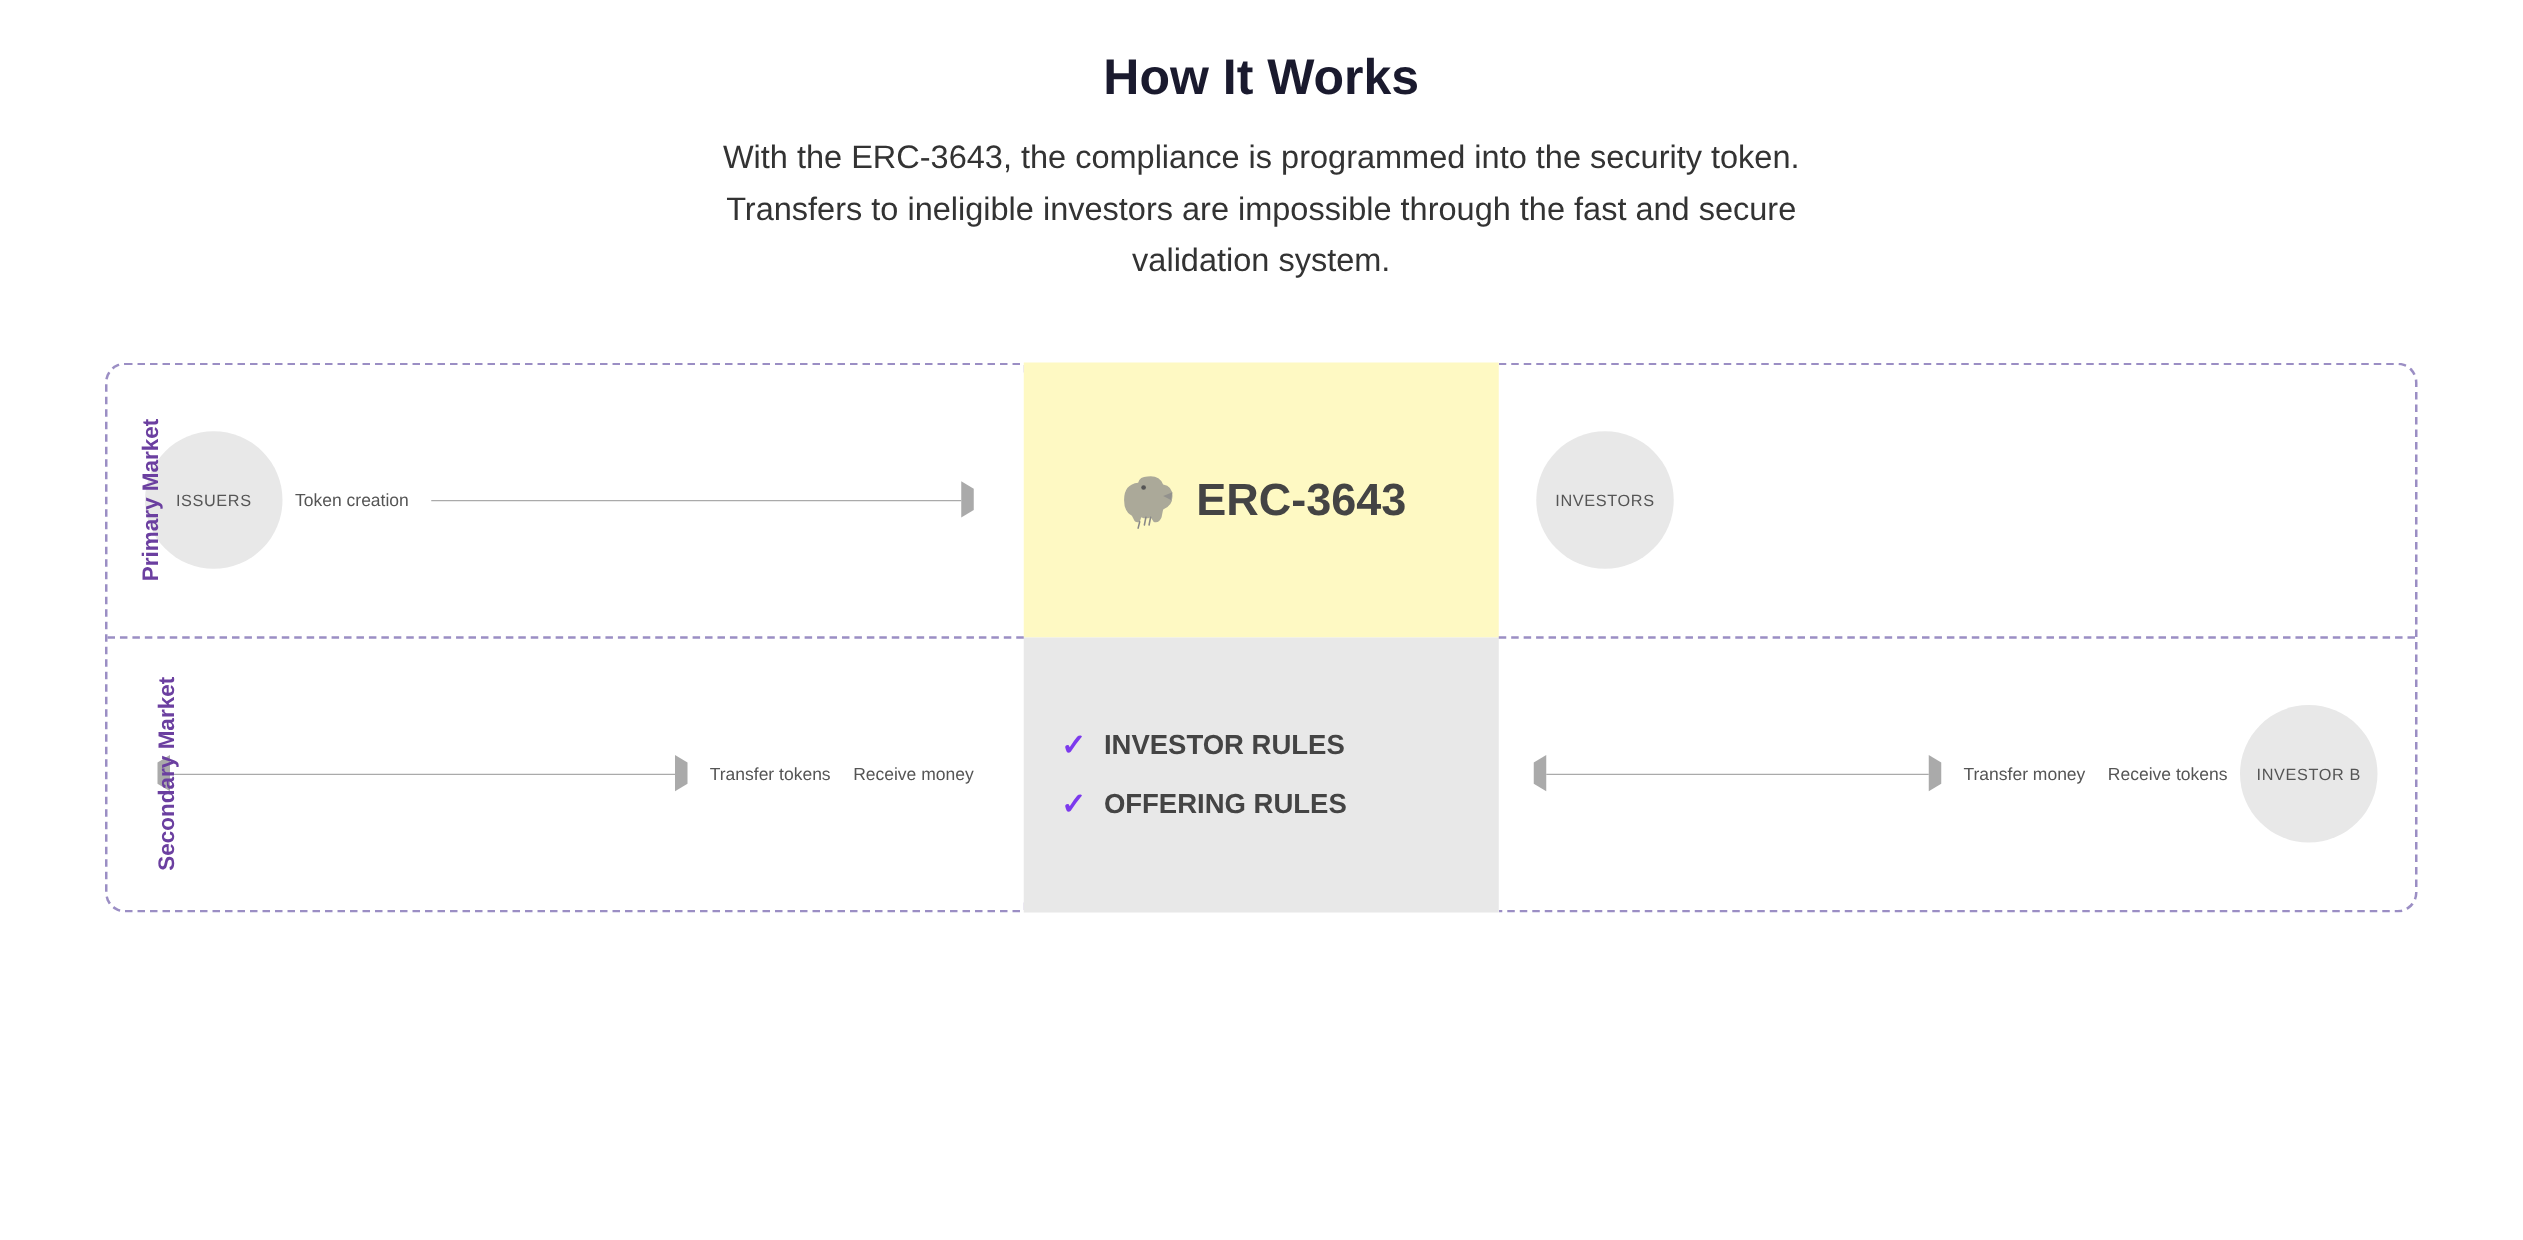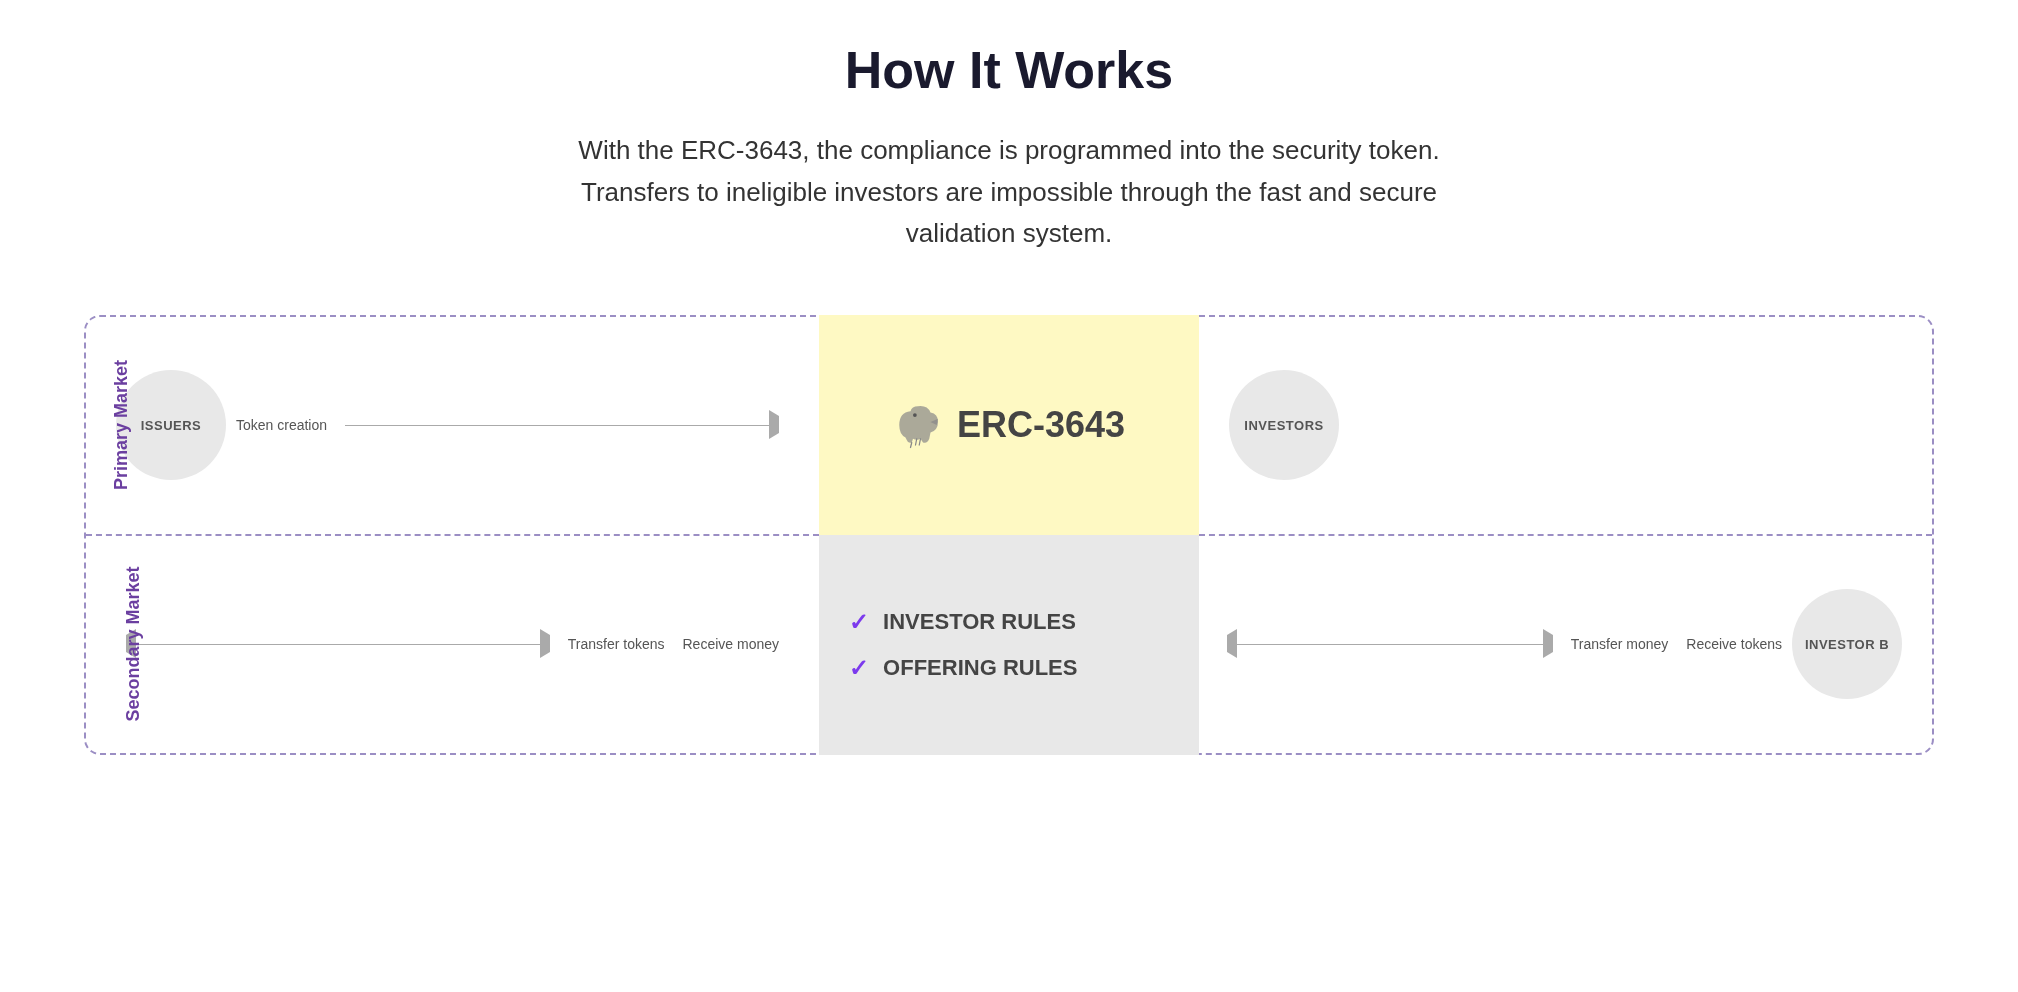--- a/index.html
+++ b/index.html
@@ -8,46 +8,46 @@
       font-family: -apple-system, BlinkMacSystemFont, 'Segoe UI', Helvetica, Arial, sans-serif;
       display: flex;
       flex-direction: column;
       align-items: center;
       padding: 40px 60px;
       min-height: 992px;
       width: 2018px;
     }
 
     .page-title {
-      font-size: 52px;
+      font-size: 40px;
       font-weight: 800;
       color: #1a1a2e;
       text-align: center;
-      margin-bottom: 30px;
+      margin-bottom: 20px;
     }
 
     .subtitle {
       font-size: 26px;
       color: #333;
       text-align: center;
       max-width: 900px;
       line-height: 1.6;
       margin-bottom: 60px;
     }
 
     .node-circle {
       width: 110px;
       height: 110px;
       border-radius: 50%;
       background: #e8e8e8;
       display: flex;
       align-items: center;
       justify-content: center;
       font-size: 13px;
-      font-weight: 700;
+      font-weight: 400;
       color: #555;
       text-align: center;
       flex-shrink: 0;
       letter-spacing: 0.5px;
     }
 
     .arrow-label {
       font-size: 14px;
       color: #555;
       white-space: nowrap;

